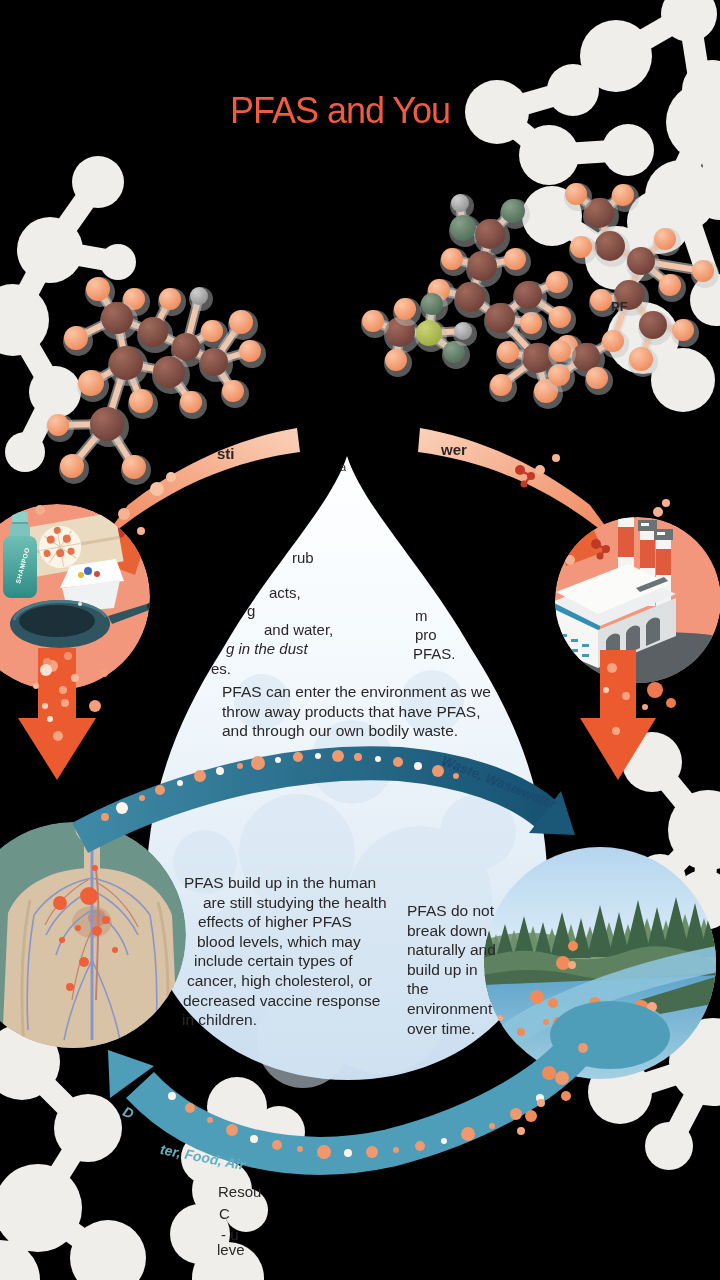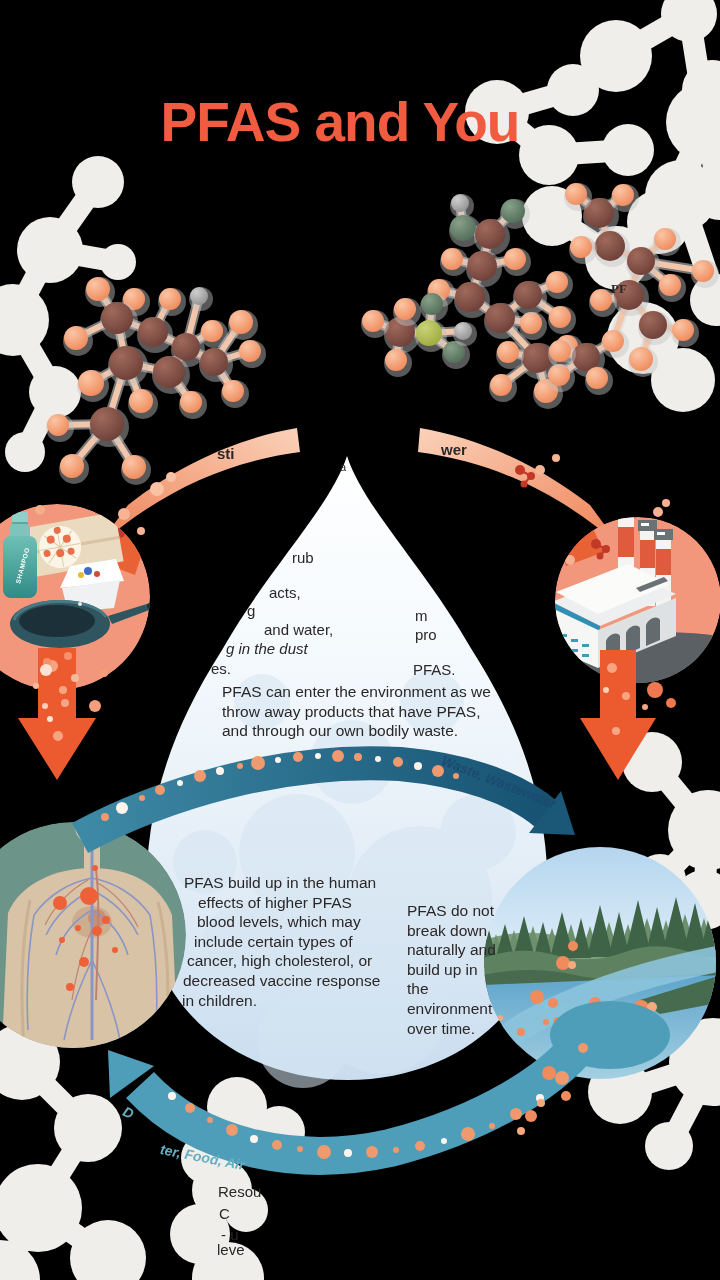--- a/index.html
+++ b/index.html
@@ -1,21 +1,21 @@
 <!DOCTYPE html>
 <html><head>
 <meta charset="utf-8">
 <style>
   html,body{margin:0;padding:0;background:#000;}
   .stage{position:relative;width:720px;height:1280px;background:#000;overflow:hidden;
          font-family:"Liberation Sans", sans-serif;}
   .stage svg{position:absolute;left:0;top:0;}
   .txt{position:absolute;white-space:nowrap;color:#2B2728;font-size:15px;line-height:1.2;z-index:5;}
   .title{position:absolute;left:0;top:90px;width:680px;text-align:center;
-         font-size:55px;font-weight:bold;letter-spacing:-1px;color:#F15B40;z-index:5;}
+         font-size:36px;font-weight:normal;letter-spacing:-1px;color:#F15B40;z-index:5;}
   .para{position:absolute;color:#2B2728;font-size:15.5px;line-height:19.6px;z-index:5;}
   .bold{font-weight:bold;}
   .lbl{position:absolute;font-weight:bold;font-style:italic;z-index:6;}
 </style>
 </head>
 <body>
 
 <div class="stage">
 
 <svg width="720" height="1280" viewBox="0 0 720 1280">
@@ -763,41 +763,42 @@
         <circle cx="616" cy="731" r="4" fill="#F6A585"></circle>
         <circle cx="606" cy="690" r="3" fill="#FBD0B9"></circle>
       </g>
 </svg>
 
 <div class="title">PFAS and You</div>
 
 <div class="txt bold" style="left:217px;top:445px;">sti</div>
 <div class="txt bold" style="left:441px;top:441px;">wer</div>
 <div class="txt" style="left:340px;top:461px;font-size:11px;">a</div>
-<div class="txt bold" style="left:611px;top:281px;font-size:13px;font-family:Liberation Serif, serif;">PF</div>
+<div class="txt bold" style="left:611px;top:299px;font-size:13px;">PF</div>
 
 <div class="txt" style="left:292px;top:549px;">rub</div>
 <div class="txt" style="left:269px;top:584px;">acts,</div>
 <div class="txt" style="left:247px;top:602px;">g</div>
 <div class="txt" style="left:264px;top:621px;">and water,</div>
 <div class="txt" style="left:226px;top:640px;font-style:italic;">g in the dust</div>
 <div class="txt" style="left:211px;top:660px;">es.</div>
 
 <div class="txt" style="left:415px;top:607px;">m</div>
 <div class="txt" style="left:415px;top:626px;">pro</div>
-<div class="txt" style="left:413px;top:645px;margin-top:16px;">PFAS.</div>
+<div class="txt" style="left:413px;top:645px;">PFAS.</div>
 
 <div class="para" style="left:222px;top:682px;">
   <div>PFAS can enter the environment as we</div>
   <div>throw away products that have PFAS,</div>
   <div>and through our own bodily waste.</div>
 </div>
 
 <div class="para" style="left:168px;top:873px;">
   <div style="padding-left:16px">PFAS build up in the human</div>
+  <div style="padding-left:35px">are still studying the health</div>
   <div style="padding-left:30px">effects of higher PFAS</div>
   <div style="padding-left:29px">blood levels, which may</div>
   <div style="padding-left:26px">include certain types of</div>
   <div style="padding-left:19px">cancer, high cholesterol, or</div>
   <div style="padding-left:15px">decreased vaccine response</div>
   <div style="padding-left:14px">in children.</div>
 </div>
 
 <div class="para" style="left:407px;top:901px;">
   <div>PFAS do not</div>

